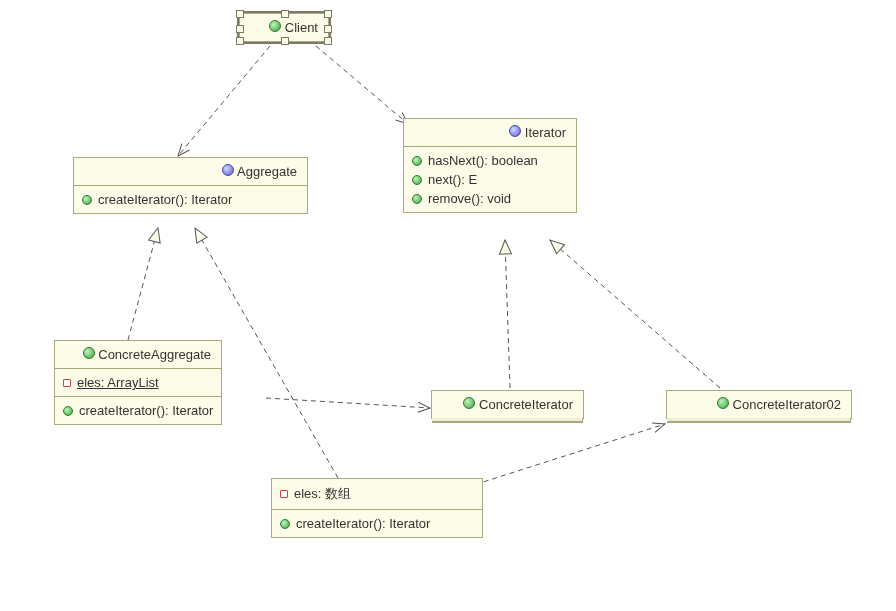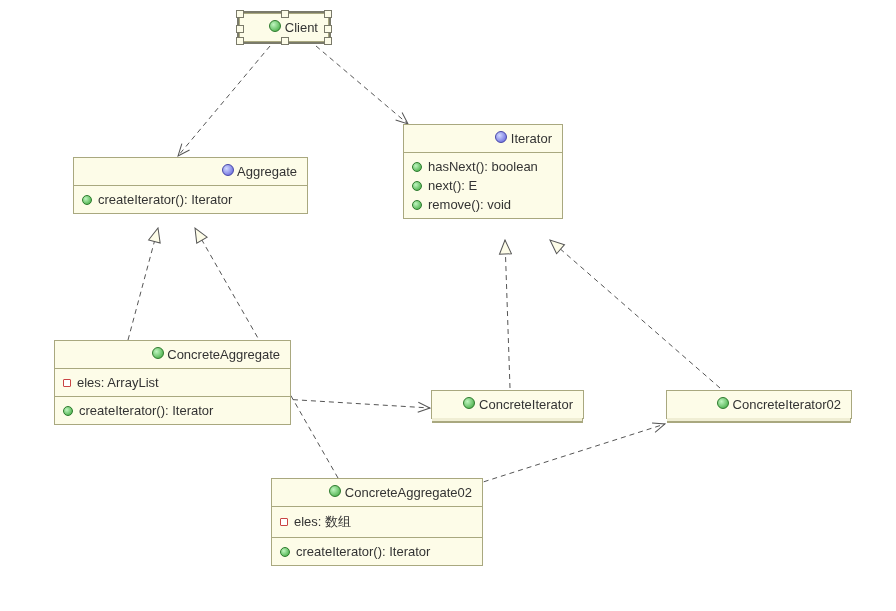--- a/index.html
+++ b/index.html
@@ -155,47 +155,47 @@
     <span>Aggregate</span>
   </div>
   <div class="uml-section">
     <div class="uml-row">
       <span class="icon icon-public"></span>
       <span>createIterator(): Iterator</span>
     </div>
   </div>
 </div>
 
-<div class="uml-box" style="left:403px; top:124px; width:160px;">
+<div class="uml-box" style="left:403px; top:118px; width:174px;">
   <div class="uml-title">
     <span class="icon icon-interface"></span>
     <span>Iterator</span>
   </div>
   <div class="uml-section">
     <div class="uml-row">
       <span class="icon icon-public"></span>
       <span>hasNext(): boolean</span>
     </div>
     <div class="uml-row">
       <span class="icon icon-public"></span>
       <span>next(): E</span>
     </div>
     <div class="uml-row">
       <span class="icon icon-public"></span>
       <span>remove(): void</span>
     </div>
   </div>
 </div>
 
-<div class="uml-box" style="left:54px; top:340px; width:237px;">
+<div class="uml-box" style="left:54px; top:340px; width:168px;">
   <div class="uml-title">
     <span class="icon icon-class"></span>
     <span>ConcreteAggregate</span>
   </div>
-  <div class="uml-section" style="border-bottom:1px solid #a9a87f;">
+  <div class="uml-section" style="border-bottom:1px solid #a9a87f;text-decoration:underline;">
     <div class="uml-row">
       <span class="icon icon-field"></span>
       <span>eles: ArrayList</span>
     </div>
   </div>
   <div class="uml-section">
     <div class="uml-row">
       <span class="icon icon-public"></span>
       <span>createIterator(): Iterator</span>
     </div>
@@ -212,24 +212,20 @@
 
 <div class="uml-box" style="left:666px; top:390px; width:186px;">
   <div class="uml-title no-border">
     <span class="icon icon-class"></span>
     <span>ConcreteIterator02</span>
   </div>
   <div class="bottom-shade"></div>
 </div>
 
 <div class="uml-box" style="left:271px; top:478px; width:212px;">
-  <div class="uml-title">
-    <span class="icon icon-class"></span>
-    <span>ConcreteAggregate02</span>
-  </div>
   <div class="uml-section" style="border-bottom:1px solid #a9a87f;">
     <div class="uml-row">
       <span class="icon icon-field"></span>
       <span>eles: 数组</span>
     </div>
   </div>
   <div class="uml-section">
     <div class="uml-row">
       <span class="icon icon-public"></span>
       <span>createIterator(): Iterator</span>

